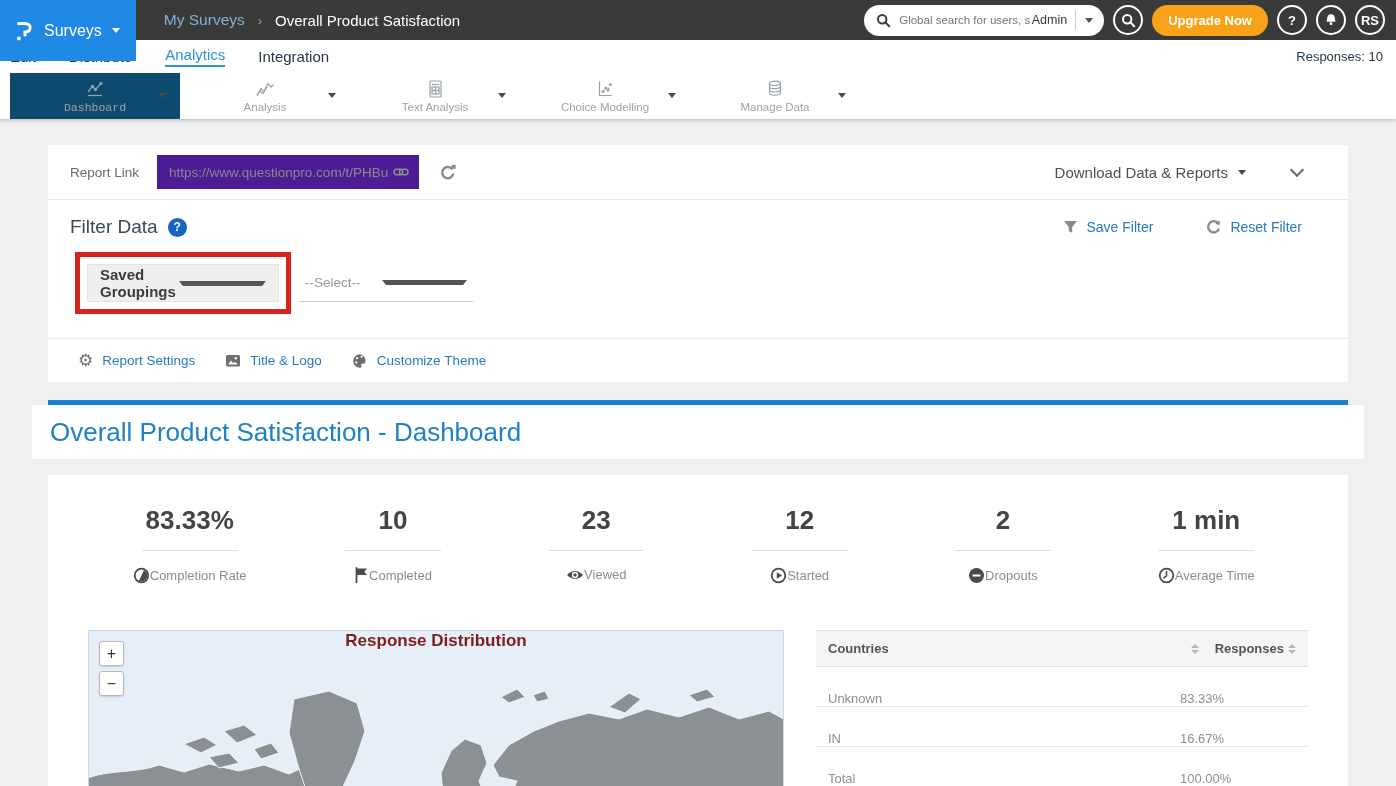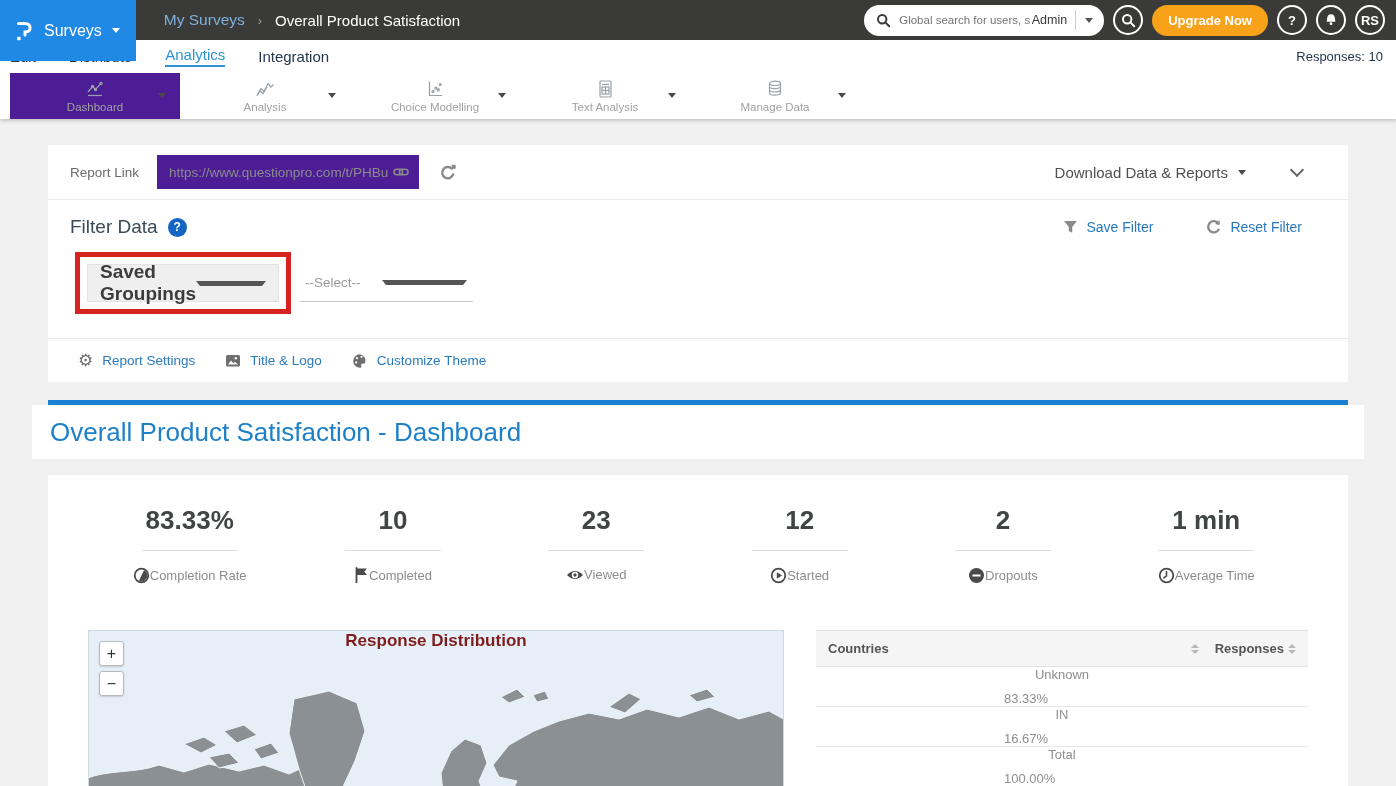--- a/index.html
+++ b/index.html
@@ -28,21 +28,21 @@
   .circlebtn { width:30px; height:30px; border:2px solid #fff; border-radius:50%; display:flex; align-items:center; justify-content:center; color:#fff; font-weight:bold; font-size:13px; cursor:pointer; flex:none; }
   .upgrade { background:#f7a219; color:#fff; font-weight:bold; font-size:13px; border-radius:16px; padding:8px 16px; cursor:pointer; white-space:nowrap; }
   
   .nav2 { background:#fff; height:33px; display:flex; align-items:center; padding-left:10px; gap:33px; position:relative; z-index:4; }
   .nav-item { font-size:15px; color:#25374a; cursor:pointer; }
   .nav-item.active { color:#2d93d1; border-bottom:2px solid #2d93d1; padding-bottom:2px; }
   .responses { margin-left:auto; padding-right:13px; font-size:13px; color:#25374a; }
   
   .tabstrip { background:#fff; height:46px; display:flex; padding-left:10px; box-shadow:0 2px 3px rgba(0,0,0,0.18); position:relative; z-index:3; }
   .tab { width:170px; display:flex; flex-direction:column; align-items:center; justify-content:center; position:relative; cursor:pointer; }
-  .tab.active { background:#4c1d95; }
+  .tab.active { background:#0c4a6e;font-family:Liberation Mono, monospace; }
   .tab svg { stroke:#97a1ab; fill:none; stroke-width:1.2; }
   .tab-label { font-size:11.5px; color:#a2a2a2; margin-top:2px; }
   .tab-caret { position:absolute; right:14px; top:20px; border-top-color:#4a4a4a; }
   
   .content { padding-top:26px; }
   .card { margin:0 48px; background:#fff; }
   .row1 { height:55px; display:flex; align-items:center; padding:0 22px; border-bottom:1px solid #eaeaea; }
   .rl-label { font-size:13.5px; color:#6b6b6b; }
   .rl-input { margin-left:18px; background:#4c1d95; height:34px; width:262px; display:flex; align-items:center; padding:0 10px 0 12px; cursor:text; }
   .rl-url { flex:1; font-size:13.5px; color:#8b8b8b; white-space:nowrap; overflow:hidden; }
@@ -53,21 +53,21 @@
   .chev { width:10px; height:10px; border-right:2px solid #666; border-bottom:2px solid #666; transform:rotate(45deg); margin-top:-5px; cursor:pointer; }
   .filterblock { padding:16px 22px 24px; }
   .filterhead { display:flex; align-items:center; }
   .filter-title { font-size:19px; color:#3a4a58; }
   .help-badge { width:19px; height:19px; border-radius:50%; background:#1464c4; color:#fff; font-size:12px; font-weight:bold; display:flex; align-items:center; justify-content:center; margin-left:10px; cursor:pointer; }
   .filterhead-right { margin-left:auto; display:flex; gap:52px; padding-right:24px; }
   .fh-link { display:flex; align-items:center; gap:9px; font-size:14px; color:#2879c0; cursor:pointer; }
   .controls { display:flex; align-items:center; margin:14px 0 0 5px; }
   .redbox { border:5px solid #d7231d; padding:7px; }
   .select-filled { width:192px; height:38px; background:#efefef; border:1px solid #e3e3e3; display:flex; align-items:center; padding:0 12px; cursor:pointer; }
-  .select-filled span { flex:1; font-size:19px; color:#3c3c3c; font-weight:600; }
+  .select-filled span { flex:1; font-size:15px; color:#3c3c3c; font-weight:600; }
   .select-filled .caret, .select-line .caret { border-top-color:#555; }
   .select-line { margin-left:8px; width:174px; height:38px; border-bottom:1px solid #ccc; display:flex; align-items:center; padding:0 6px; cursor:pointer; }
   .select-line span { flex:1; color:#9a9a9a; font-size:13.5px; }
   .linksrow { border-top:1px solid #eaeaea; height:44px; display:flex; align-items:center; padding-left:30px; gap:30px; }
   .setting-link { display:flex; align-items:center; gap:9px; font-size:13.5px; color:#2879c0; cursor:pointer; }
   .gear-glyph { font-size:17px; color:#6e6e6e; line-height:1; }
   
   .bluebar { margin:18px 48px 0; height:5px; background:#1a81d2; }
   .titleband { margin:0 32px; background:#fff; height:54px; display:flex; align-items:center; padding-left:18px; }
   .page-title { font-size:26px; color:#1d80c8; }
@@ -87,21 +87,21 @@
   .maptitle { text-align:center; font-size:17px; font-weight:bold; color:#7f1d1d; margin-top:0; position:relative; z-index:1; }
   .mapsvg { position:absolute; left:0; top:38px; }
   .tablepanel { flex:1; margin-left:32px; }
   .thead { height:37px; background:#f5f5f5; border-top:1px solid #e3e3e3; border-bottom:1px solid #e3e3e3; display:flex; align-items:center; padding:0 12px; }
   .th-countries { flex:1; font-size:13px; font-weight:bold; color:#545454; }
   .th-responses { font-size:13px; font-weight:bold; color:#545454; margin:0 4px 0 16px; }
   .sorticon { display:flex; flex-direction:column; gap:2px; cursor:pointer; }
   .sorticon i { display:block; width:0; height:0; border-left:4px solid transparent; border-right:4px solid transparent; }
   .sorticon .up { border-bottom:4px solid #b8b8b8; }
   .sorticon .down { border-top:4px solid #b8b8b8; }
-  .trow { height:40px; display:flex; align-items:center; padding:0 12px; border-bottom:1px solid #e8e8e8; font-size:13px; color:#8f8f8f;flex-direction:column; }
+  .trow { height:40px; display:flex; align-items:flex-end; padding:0 12px; border-bottom:1px solid #e8e8e8; font-size:13px; color:#8f8f8f; }
   .trow .c1 { flex:1; }
   .trow .c2 { width:116px; }
 </style>
 </head>
 <body>
 
 <div class="topbar">
   <div class="logo">
     <svg width="21" height="24" viewBox="0 0 21 24">
       <path d="M5.5 4.5 H12 c3.3 0 5.1 1.9 5.1 4.2 0 2.4-1.8 4.2-5.1 4.2 v3" fill="none" stroke="#fff" stroke-width="3" stroke-linecap="round"></path>
@@ -167,39 +167,39 @@
   <div class="tab">
     <svg width="22" height="20" viewBox="0 0 20 20">
       <polyline points="2,16.5 6,9.5 9,12.5 13,4.5 16,8 18.5,5.5"></polyline>
       <polyline points="2,16.5 5,12 8,14.5 12,8"></polyline>
     </svg>
     <span class="tab-label">Analysis</span>
     <span class="caret tab-caret"></span>
   </div>
   <div class="tab">
     <svg width="22" height="20" viewBox="0 0 20 20">
+      <rect x="5" y="2" width="11" height="16" rx="1"></rect>
+      <line x1="7" y1="5.5" x2="14" y2="5.5"></line>
+      <rect x="7" y="8" width="7" height="7"></rect>
+      <line x1="10.5" y1="8" x2="10.5" y2="15"></line>
+      <line x1="7" y1="11.5" x2="14" y2="11.5"></line>
+    </svg>
+    <span class="tab-label">Text Analysis</span>
+    <span class="caret tab-caret"></span>
+  </div>
+  <div class="tab">
+    <svg width="22" height="20" viewBox="0 0 20 20">
       <path d="M4.5 2.5 V16.5 H17"></path>
       <circle cx="8" cy="12.5" r="1"></circle>
         <circle cx="10.8" cy="9" r="1"></circle>
         <circle cx="13.2" cy="11" r="1"></circle>
         <circle cx="15.3" cy="5.5" r="1"></circle>
       <polyline points="8,12.5 10.8,9 13.2,11 15.3,5.5" stroke-dasharray="2 2"></polyline>
     </svg>
     <span class="tab-label">Choice Modelling</span>
-    <span class="caret tab-caret"></span>
-  </div>
-  <div class="tab">
-    <svg width="22" height="20" viewBox="0 0 20 20">
-      <rect x="5" y="2" width="11" height="16" rx="1"></rect>
-      <line x1="7" y1="5.5" x2="14" y2="5.5"></line>
-      <rect x="7" y="8" width="7" height="7"></rect>
-      <line x1="10.5" y1="8" x2="10.5" y2="15"></line>
-      <line x1="7" y1="11.5" x2="14" y2="11.5"></line>
-    </svg>
-    <span class="tab-label">Text Analysis</span>
     <span class="caret tab-caret"></span>
   </div>
   <div class="tab">
     <svg width="22" height="20" viewBox="0 0 20 20">
       <ellipse cx="10" cy="4.3" rx="5.5" ry="2.2"></ellipse>
       <path d="M4.5 4.3 V14 a5.5 2.2 0 0 0 11 0 V4.3"></path>
       <path d="M4.5 7.5 a5.5 2.2 0 0 0 11 0"></path>
       <path d="M4.5 10.8 a5.5 2.2 0 0 0 11 0"></path>
     </svg>
     <span class="tab-label">Manage Data</span>

